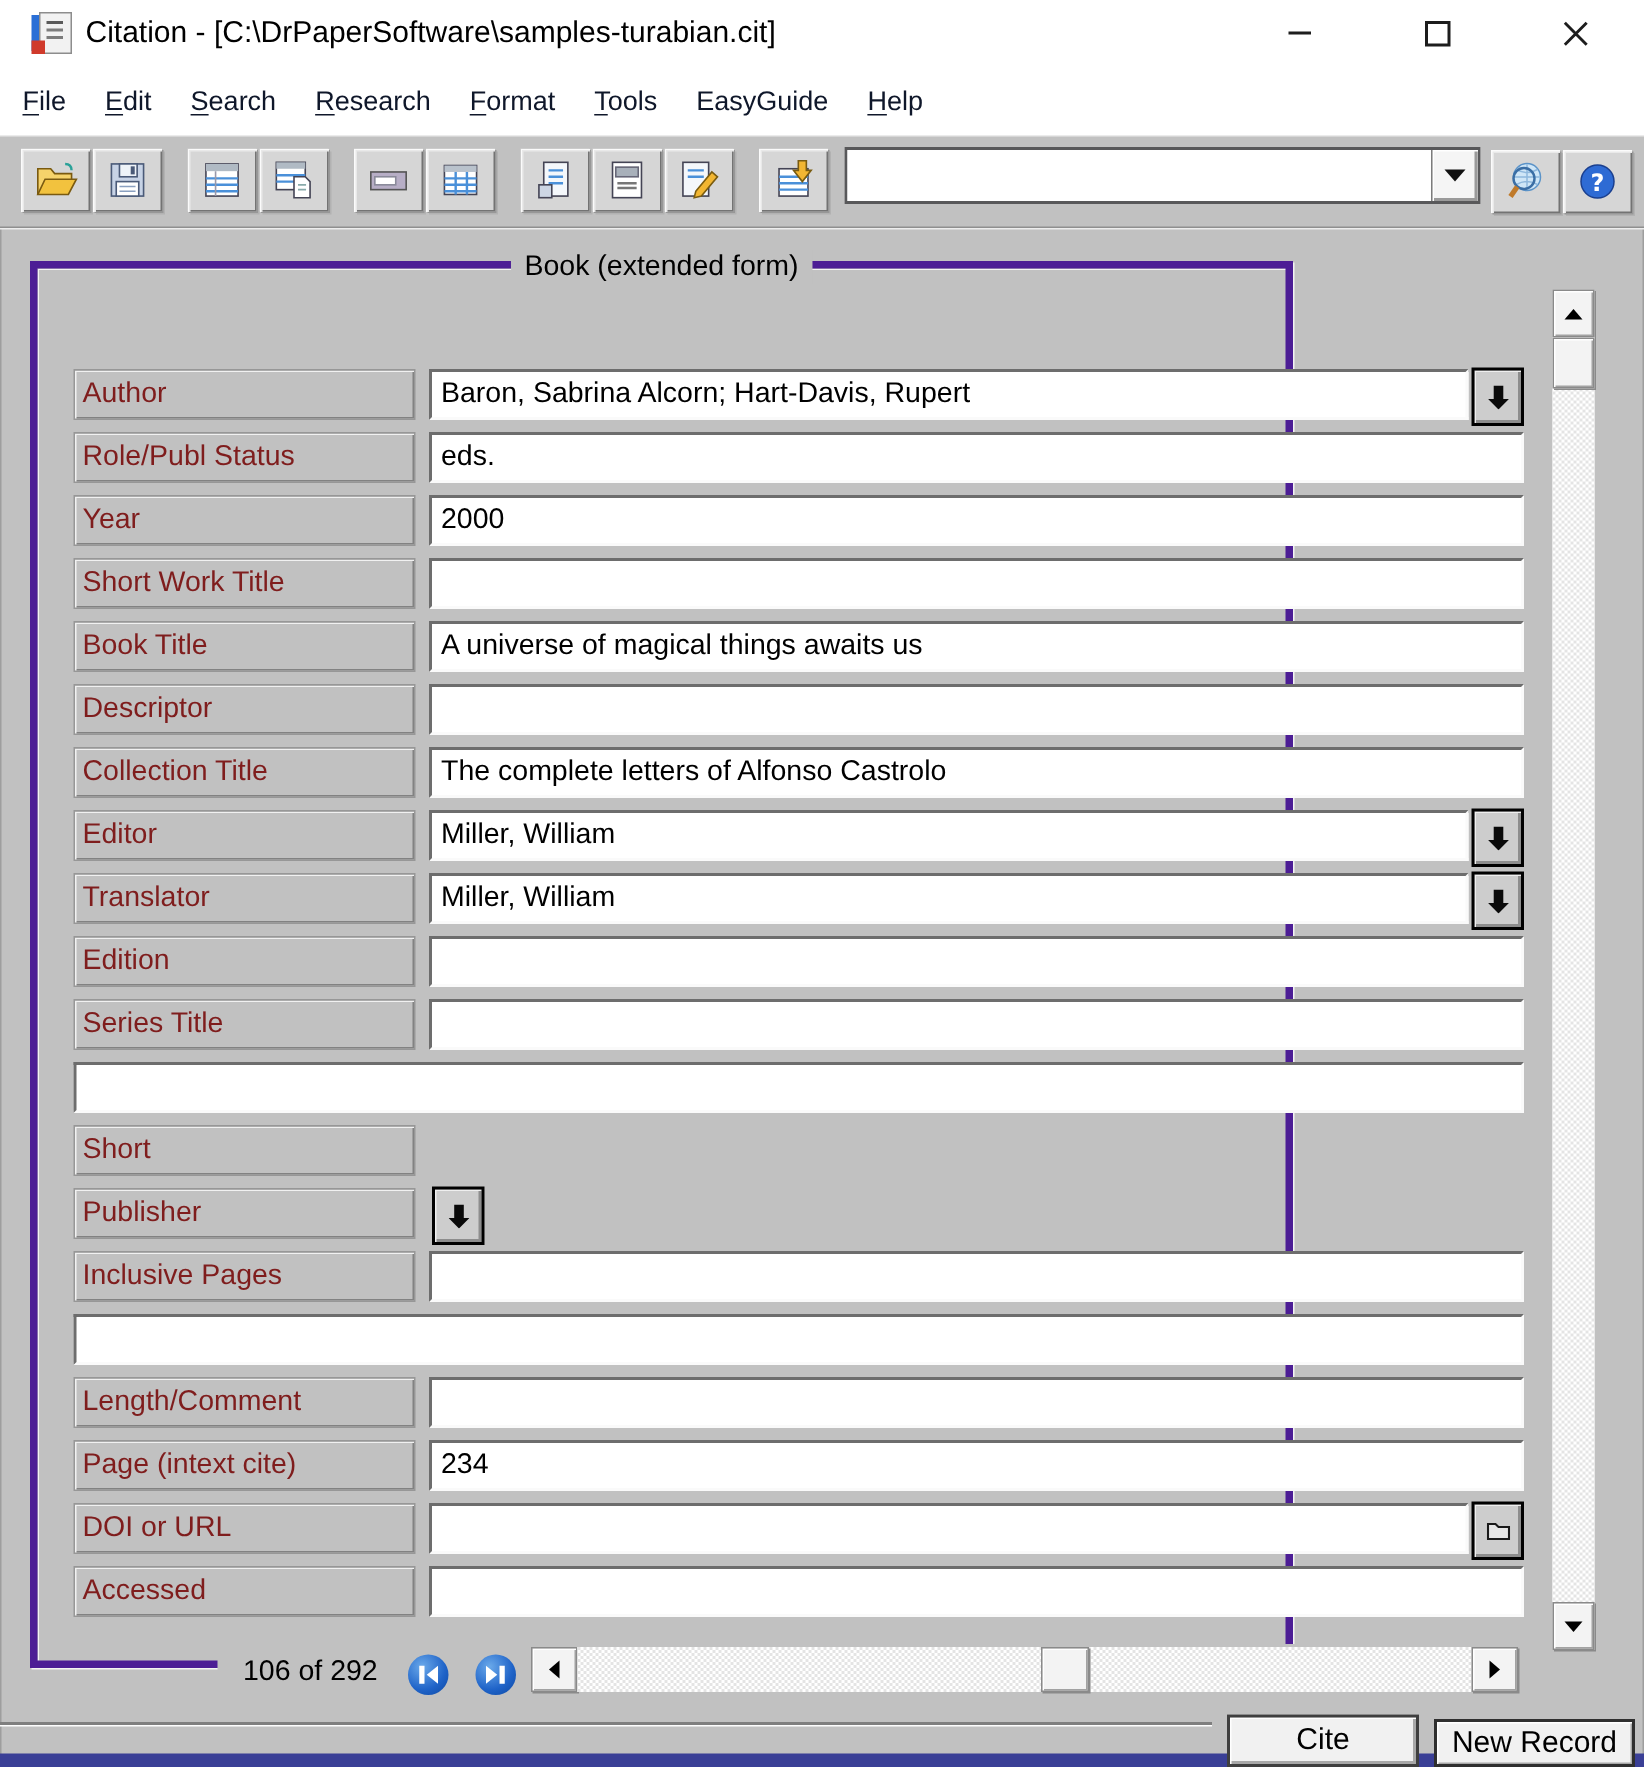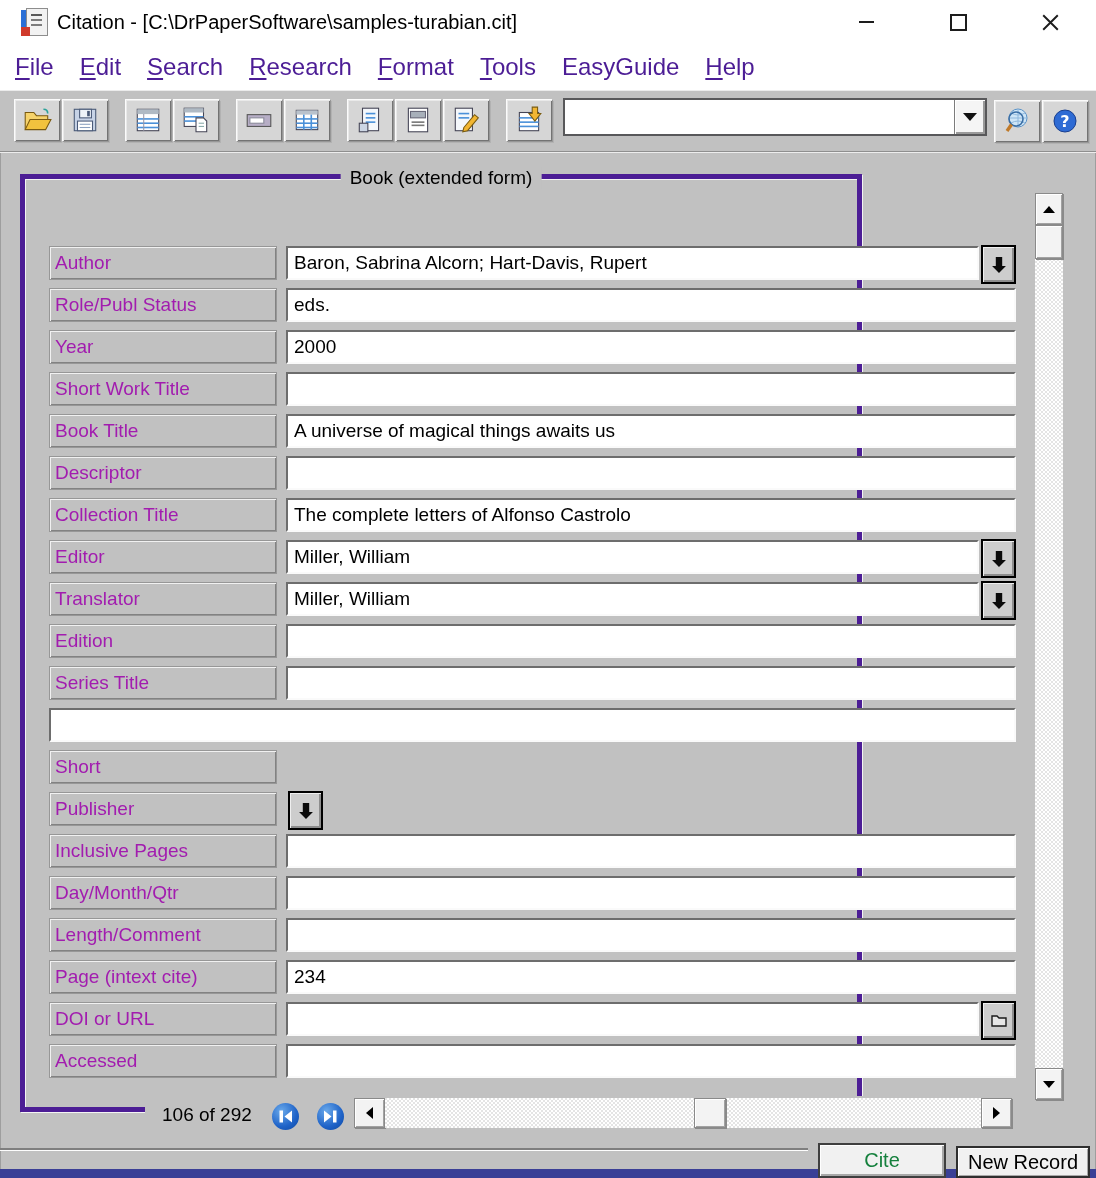--- a/index.html
+++ b/index.html
@@ -14,21 +14,21 @@
   .app-icon .bar{position:absolute;left:0;top:2px;width:5px;height:24px;background:#2a6fd6;}
   .app-icon .red{position:absolute;left:0;bottom:0;width:9px;height:9px;background:#d03a2b;}
   .title{position:absolute;left:57px;top:0;height:44px;line-height:44px;font-size:20px;color:#000;white-space:nowrap;}
   .win-controls{position:absolute;right:0;top:0;height:44px;display:flex;}
   .wbtn{width:92px;height:44px;display:flex;align-items:center;justify-content:center;background:transparent;border:none;padding:0;}
   .glyph-min{width:15px;height:2px;background:#1d1d1d;display:block;}
   .glyph-max{width:13px;height:13px;border:2px solid #1d1d1d;display:block;}
   .glyph-close{width:17px;height:17px;display:block;}
 
   
-  .menubar{position:absolute;left:0;top:44px;width:100%;height:46px;background:#fff;display:flex;align-items:center;padding-left:2px;box-sizing:border-box;font-size:24px;color:#4c1d95;}
+  .menubar{position:absolute;left:0;top:44px;width:100%;height:46px;background:#fff;display:flex;align-items:center;padding-left:2px;box-sizing:border-box;font-size:18px;color:#0f172a;}
   .menu-item{padding:0 13px;height:100%;display:flex;align-items:center;cursor:default;}
   .menu-item u{text-underline-offset:3px;}
 
   
   .toolbar{position:absolute;left:0;top:90px;width:100%;height:62px;background:#c1c1c1;border-top:1px solid #ebebeb;border-bottom:1px solid #8f8f8f;box-sizing:border-box;box-shadow:0 1px 0 #ededed;}
   #toolbar-buttons{position:absolute;left:14px;top:8px;display:flex;align-items:center;}
   .tb-btn{width:46px;height:42px;margin-right:2px;background:#d6d6d6;border:none;display:flex;align-items:center;justify-content:center;padding:0;
     box-shadow:inset 1px 1px 0 #fbfbfb,inset 2px 2px 0 #e9e9e9,inset -1px -1px 0 #737373,1px 1px 0 #979797,2px 2px 0 #b2b2b2;}
   .tb-btn.gap{margin-left:15px;}
   .tb-icon{display:block;width:30px;height:30px;}
@@ -44,21 +44,21 @@
 
   
   .groupbox{position:absolute;left:20px;top:174px;width:842px;height:938px;border:5px solid #4c1d95;box-sizing:border-box;
     box-shadow:inset 1px 1px 0 #f3f3f3,1px 1px 0 #f3f3f3;}
   .groupbox-title{position:absolute;left:50%;top:-12px;transform:translateX(-50%);background:#c1c1c1;padding:0 9px;font-size:19px;white-space:nowrap;color:#000;}
 
   
   #rows{position:absolute;left:24px;top:67px;width:967px;}
   .frow{display:flex;height:42px;align-items:flex-start;}
   .flabel{flex:none;width:228px;height:34px;box-sizing:border-box;background:#c1c1c1;border:1px solid #979797;margin-right:9px;
-    box-shadow:inset 1px 1px 0 #f1f1f1,inset -1px -1px 0 #828282;font-size:19px;line-height:31px;padding-left:5px;white-space:nowrap;overflow:hidden;color:#a21caf;}
+    box-shadow:inset 1px 1px 0 #f1f1f1,inset -1px -1px 0 #828282;font-size:19px;line-height:31px;padding-left:5px;white-space:nowrap;overflow:hidden;color:#7f1d1d;}
   .finput{flex:1;min-width:0;height:34px;box-sizing:border-box;border:2px solid;border-color:#6d6d6d #fafafa #fafafa #6d6d6d;
     font-size:19px;font-family:inherit;padding:0 6px;background:#fff;outline:none;color:#000;}
   .drop-btn,.browse-btn{flex:none;width:35px;height:39px;margin-left:2px;margin-top:-1px;box-sizing:border-box;border:2px solid #000;background:#cdcdcd;
     box-shadow:inset 1px 1px 0 #efefef,inset -2px -2px 0 #8d8d8d;display:flex;align-items:center;justify-content:center;padding:0;}
   .darrow{width:14px;height:16px;fill:#0a0a0a;display:block;}
   .bfolder{width:16px;height:13px;display:block;}
 
   
   .sq-btn{background:#f3f3f3;border:1px solid #8a8a8a;box-sizing:border-box;display:flex;align-items:center;justify-content:center;padding:0;
     box-shadow:inset 1px 1px 0 #fff,inset -1px -1px 0 #a2a2a2,1px 1px 0 #8a8a8a;}
@@ -81,21 +81,21 @@
   .nav-circle svg{width:29px;height:29px;display:block;}
   .hscroll{position:absolute;left:354px;top:1098px;width:658px;height:30px;z-index:3;}
   .hscroll .left{position:absolute;left:0;top:0;width:31px;height:30px;}
   .hscroll .right{position:absolute;right:0;top:0;width:31px;height:30px;}
   .htrack{position:absolute;left:31px;top:0;width:596px;height:30px;}
   .hthumb{position:absolute;left:309px;top:0;width:32px;height:30px;background:#f3f3f3;border:1px solid #8a8a8a;box-sizing:border-box;
     box-shadow:inset 1px 1px 0 #fff,inset -1px -1px 0 #a2a2a2,1px 1px 0 #8a8a8a;}
 
   
   .status-groove{position:absolute;left:0;top:1148px;width:808px;height:2px;background:#7f7f7f;box-shadow:0 1px 0 #fdfdfd;}
-  .cite-btn{position:absolute;left:818px;top:1143px;width:128px;height:35px;font-size:20px;font-family:inherit;background:#f1f1f1;color:#15803d;
+  .cite-btn{position:absolute;left:818px;top:1143px;width:128px;height:35px;font-size:20px;font-family:inherit;background:#f1f1f1;color:#000000;
     border:2px solid #3f3f3f;box-shadow:inset 1px 1px 0 #fff,inset -2px -2px 0 #a8a8a8;z-index:4;}
   .newrec-btn{position:absolute;left:956px;top:1146px;width:134px;height:32px;font-size:20px;font-family:inherit;background:#f1f1f1;color:#000;
     border:2px solid #2f2f2f;box-shadow:inset 1px 1px 0 #fff,inset -1px -1px 0 #a8a8a8;z-index:4;}
   .blue-strip{position:absolute;left:0;top:1169px;width:1096px;height:9px;background:#3a3f96;z-index:2;}
 </style>
 </head>
 <body>
 
 <div id="window">
 
@@ -372,21 +372,20 @@
             </svg>
     </button>
 
   </div>
         <div class="frow">
     <div class="flabel">Inclusive Pages</div>
     <input class="finput" style="">
 
   </div>
         <div class="frow">
-    <div class="flabel">Day/Month/Qtr</div>
     <input class="finput" style="">
 
   </div>
         <div class="frow">
     <div class="flabel">Length/Comment</div>
     <input class="finput" style="">
 
   </div>
         <div class="frow">
     <div class="flabel">Page (intext cite)</div>

